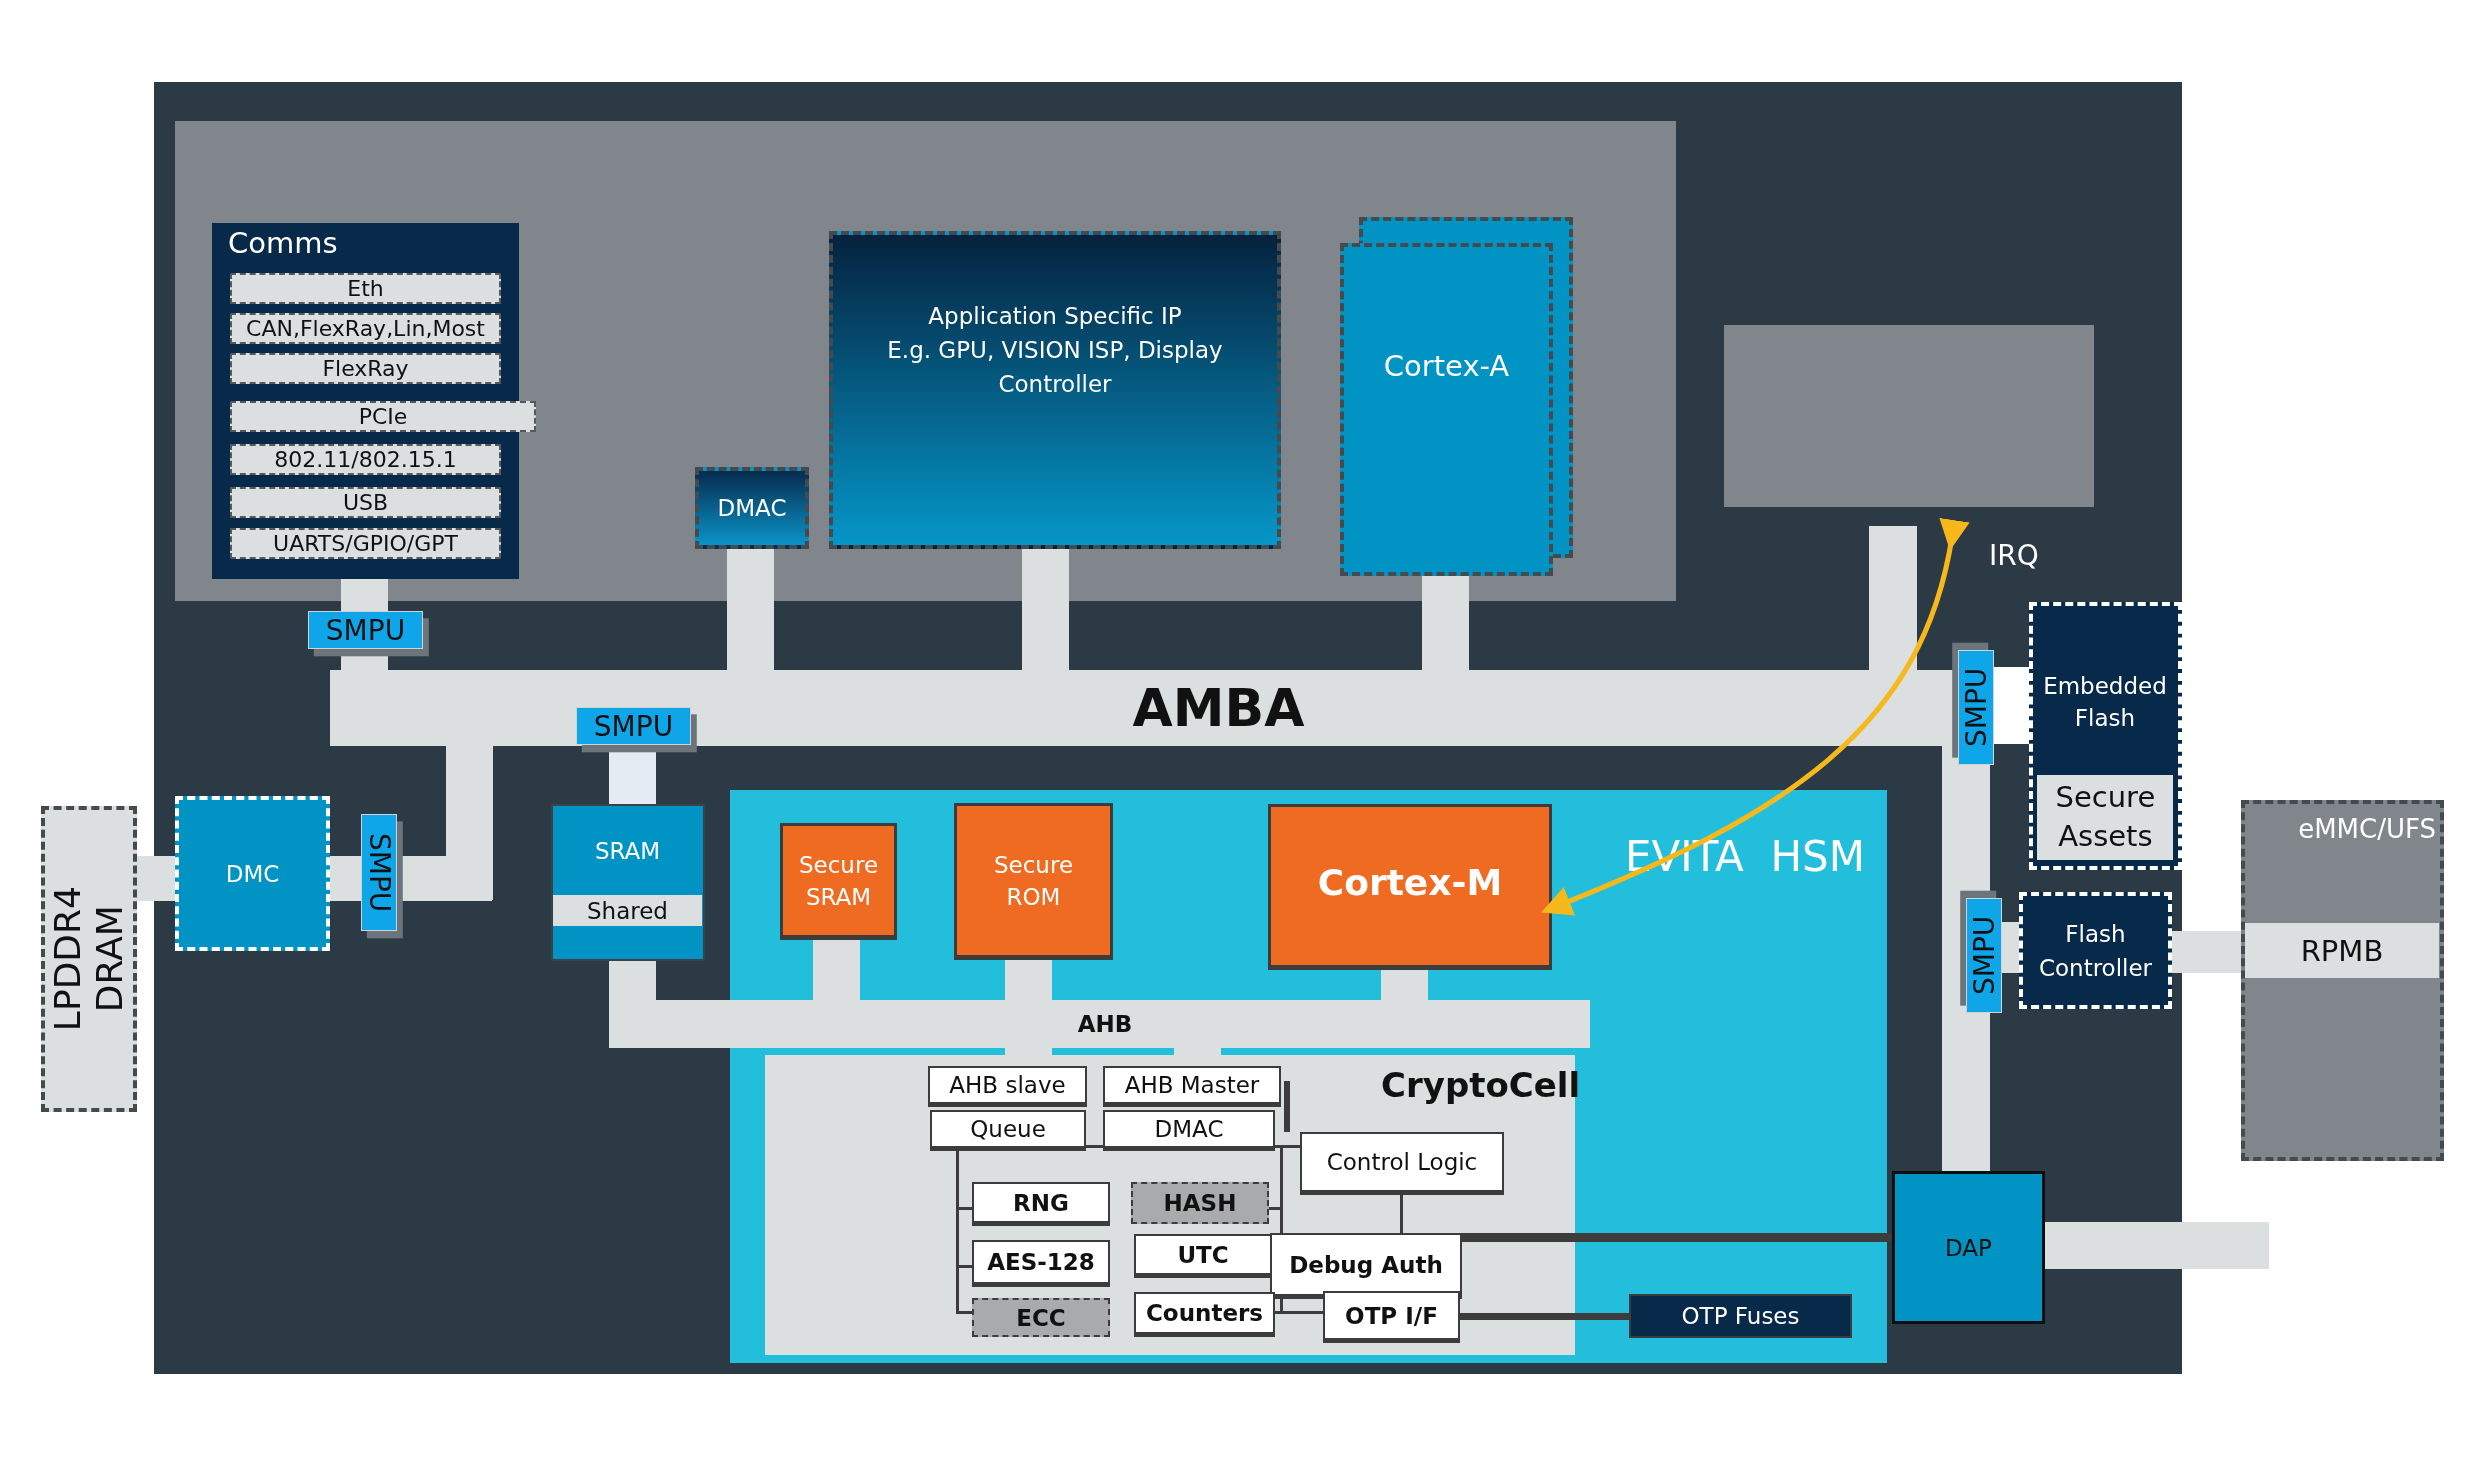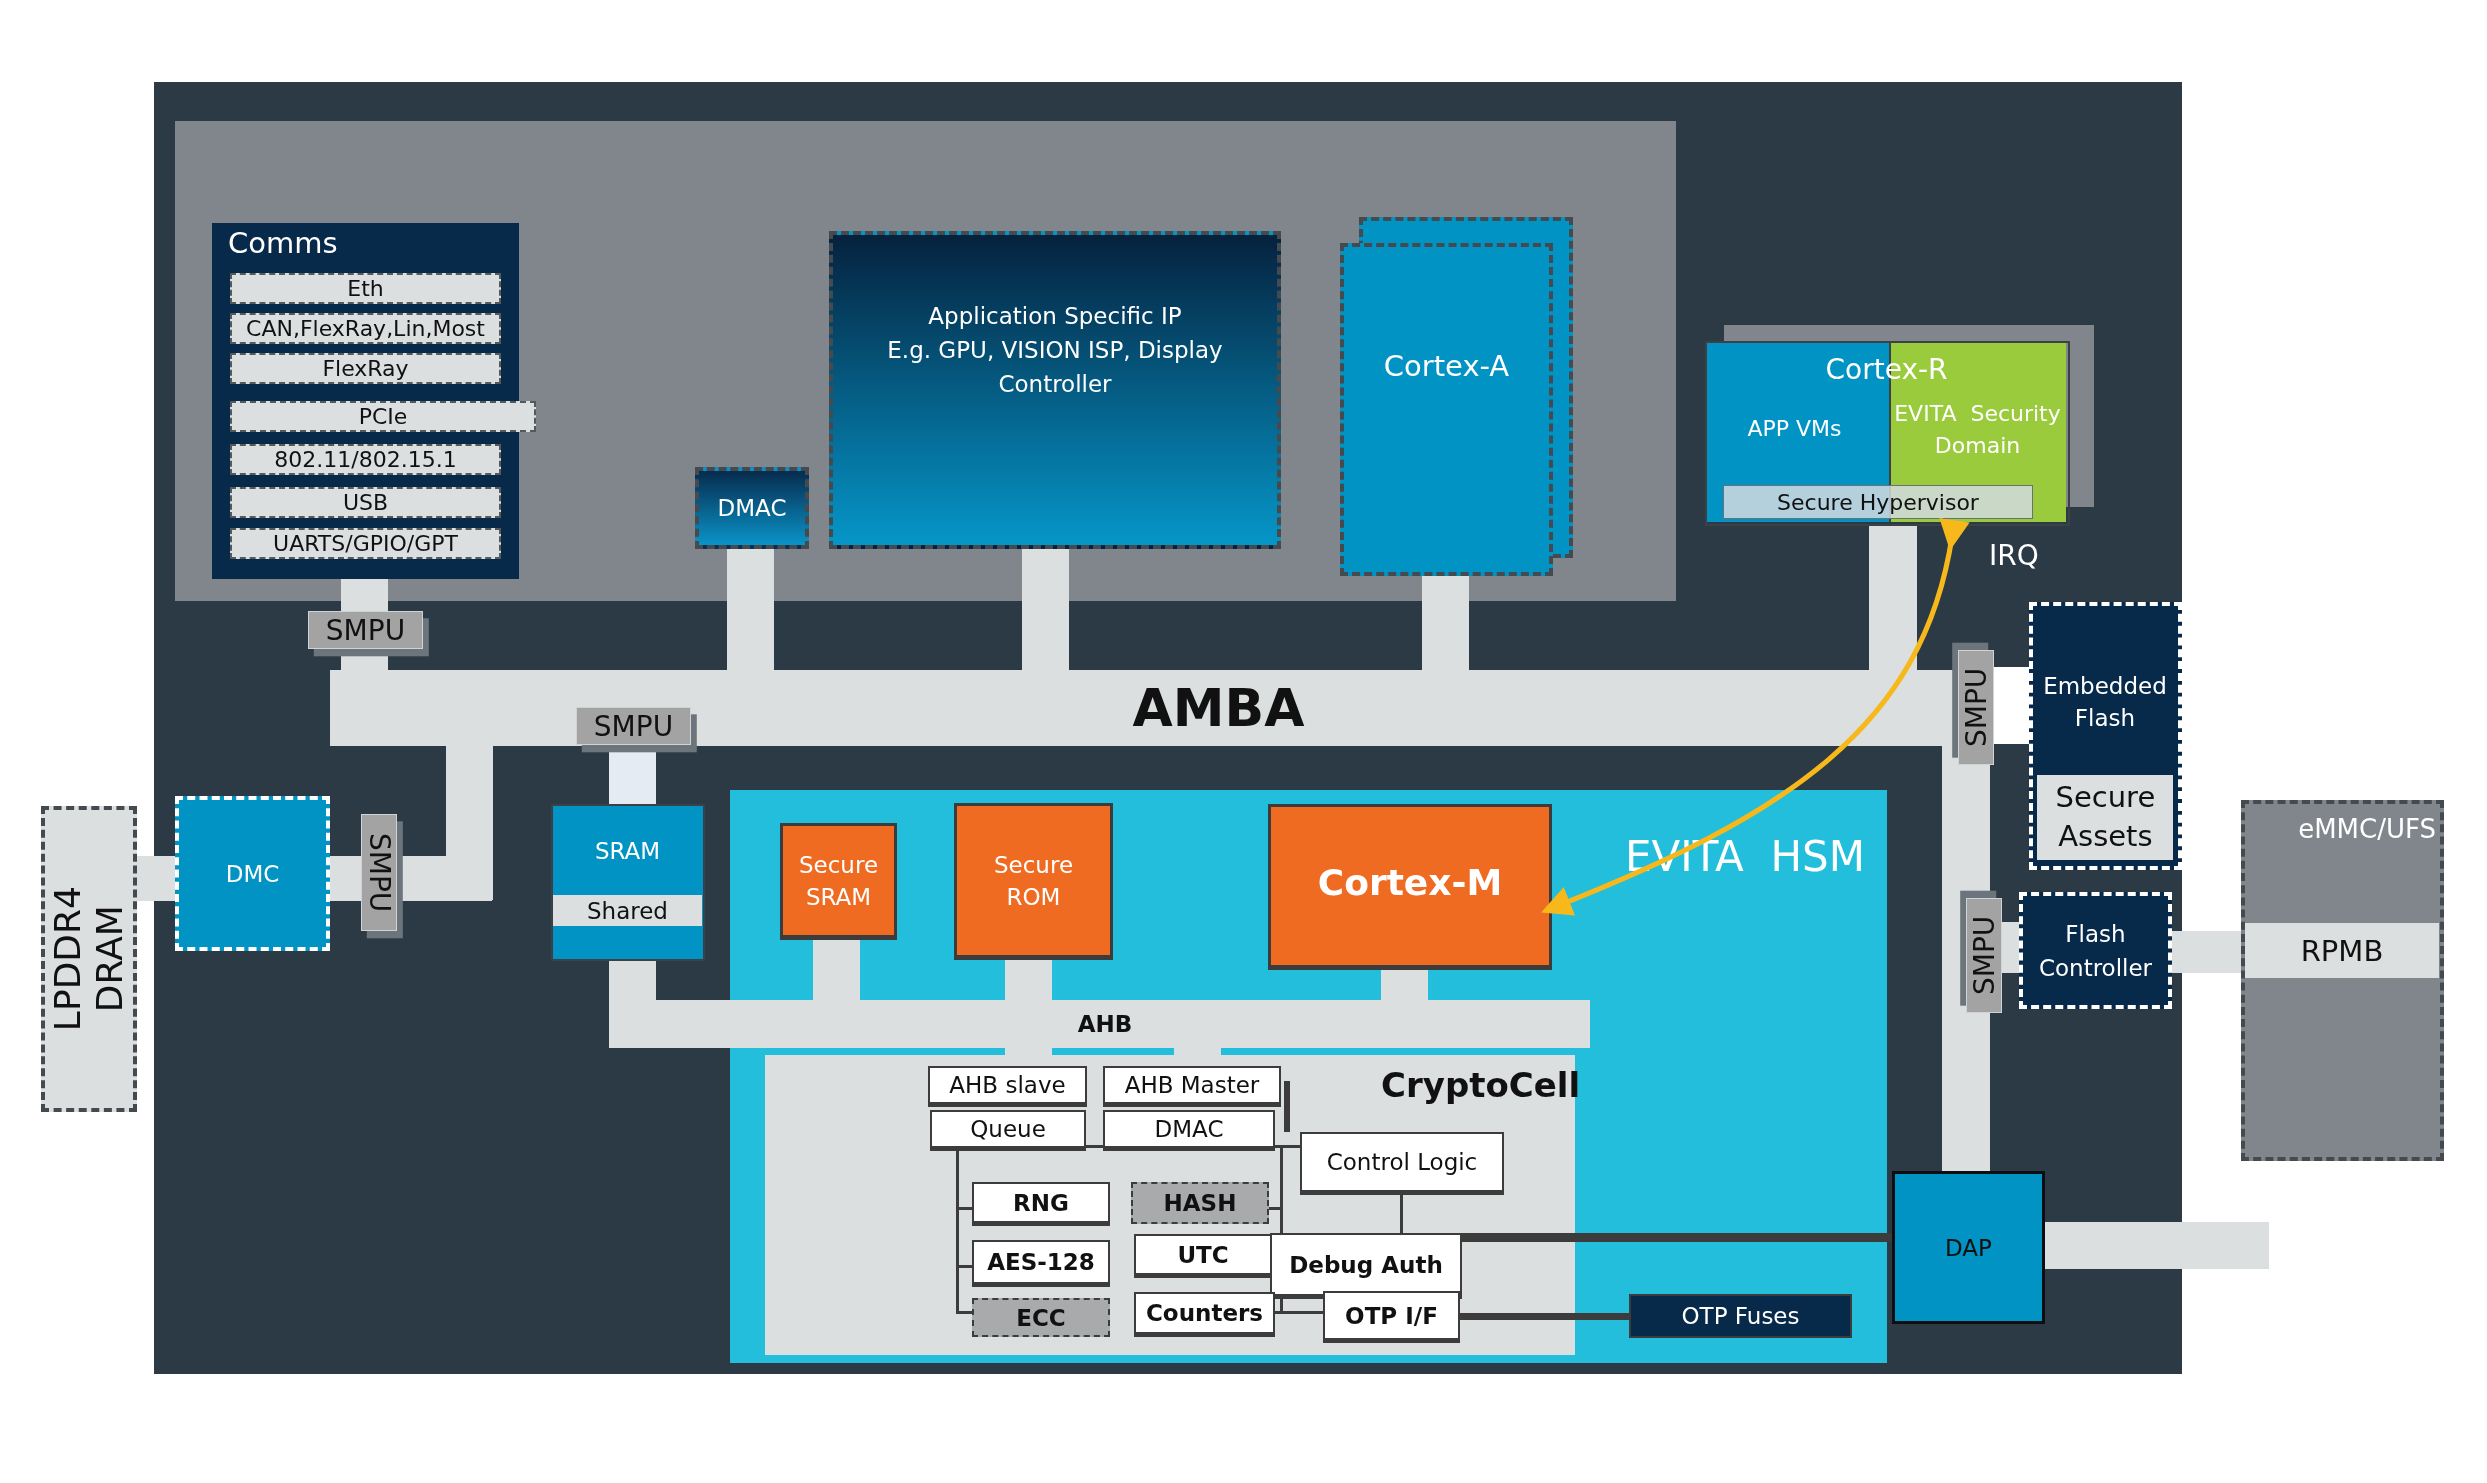--- a/index.html
+++ b/index.html
@@ -6,21 +6,21 @@
   #canvas{position:relative;width:2487px;height:1483px;background:#ffffff;overflow:hidden;font-family:"DejaVu Sans","Liberation Sans",sans-serif;}
   .abs{position:absolute;box-sizing:border-box;}
   .ctr{display:flex;align-items:center;justify-content:center;text-align:center;}
   .bus{background:#dcdfe0;position:absolute;}
   .frame{background:#2c3a45;}
   .subsys{background:#80868c;}
   .comms{background:#082a4a;}
   .commsitem{background:#dcdfe0;border:2.2px dashed #55595c;color:#111;font-size:22px;}
   .dashed-dark{border:4.4px dashed #454a4e;}
   .dashed-white{border:4.4px dashed #ffffff;}
-  .smpu{background:#a3a3a3;border:1.5px solid #cfd3d6;color:#111;font-size:28px;box-shadow:5.8px 7.3px 0 #6d757c;}
+  .smpu{background:#0ea5e9;border:1.5px solid #cfd3d6;color:#111;font-size:28px;box-shadow:5.8px 7.3px 0 #6d757c;}
   .smpu-v{writing-mode:vertical-rl;transform:rotate(180deg);}
   .smpu-v2{writing-mode:vertical-rl;}
   .wtext{color:#ffffff;}
   .btext{color:#111111;}
   .orange{background:#f06b22;border:3.6px solid #3c3c3c;border-bottom-width:5.1px;color:#fff;}
   .cbox{background:#ffffff;border:2.9px solid #3c3c3c;border-bottom-width:5.1px;color:#111;font-size:23px;}
   .cbox.bold{font-weight:bold;}
   .cbox.gray{background:#a8aaac;border:2.9px dashed #3c3c3c;}
   .line{position:absolute;background:#3c3c3c;}
 </style>
@@ -92,29 +92,20 @@
     <span>E.g. GPU, VISION ISP, Display</span>
     <span>Controller</span>
   </div>
 
   <div class="abs dashed-dark" style="left:1359px;top:217px;width:214px;height:341px;background:#0093c4;"></div>
   <div class="abs dashed-dark ctr wtext" style="left:1340px;top:243px;width:213px;height:333px;background:#0093c4;font-size:29px;padding-bottom:87px;">
     <span>Cortex-A</span>
   </div>
 
   <div class="abs" style="left:1724px;top:325px;width:370px;height:182px;background:#80868c;"></div>
-  <div class="abs" style="left:1705px;top:341px;width:365px;height:185px;border:2.9px solid #3a4147;">
-    <div class="abs" style="left:0;top:0;width:182px;height:179px;background:#0093c4;"></div>
-    <div class="abs" style="left:182px;top:0;width:177px;height:179px;background:#9acb3c;border-left:2.2px solid #3a4147;"></div>
-    <div class="abs wtext" style="left:0;top:10.2px;width:359px;text-align:center;font-size:28px;">Cortex-R</div>
-    <div class="abs wtext" style="left:0;top:73px;width:175px;text-align:center;font-size:22px;">APP VMs</div>
-    <div class="abs wtext" style="left:182px;top:58px;width:177px;text-align:center;font-size:22px;white-space:pre;">EVITA  Security</div>
-    <div class="abs wtext" style="left:182px;top:90px;width:177px;text-align:center;font-size:22px;">Domain</div>
-    <div class="abs ctr btext" style="left:16px;top:142px;width:310px;height:34px;background:rgba(210,218,224,0.85);border:1.5px solid #6a7075;font-size:22px;">Secure Hypervisor</div>
-  </div>
 
   <div class="abs wtext" style="left:1989px;top:539px;font-size:28px;">IRQ</div>
   <div class="abs wtext" style="left:1558px;top:787px;font-size:28px;">IRQ</div>
 
   <div class="abs dashed-white" style="left:2029px;top:602px;width:153px;height:268px;background:#082a4a;">
     <div class="abs wtext" style="left:0;top:67px;width:144px;text-align:center;font-size:23px;">Embedded</div>
     <div class="abs wtext" style="left:0;top:99px;width:144px;text-align:center;font-size:23px;">Flash</div>
     <div class="abs btext" style="left:4.4px;top:169px;width:136px;height:85px;background:#dcdfe0;text-align:center;font-size:29px;line-height:39px;padding-top:2.9px;">
       <div>Secure</div>
       <div>Assets</div>

